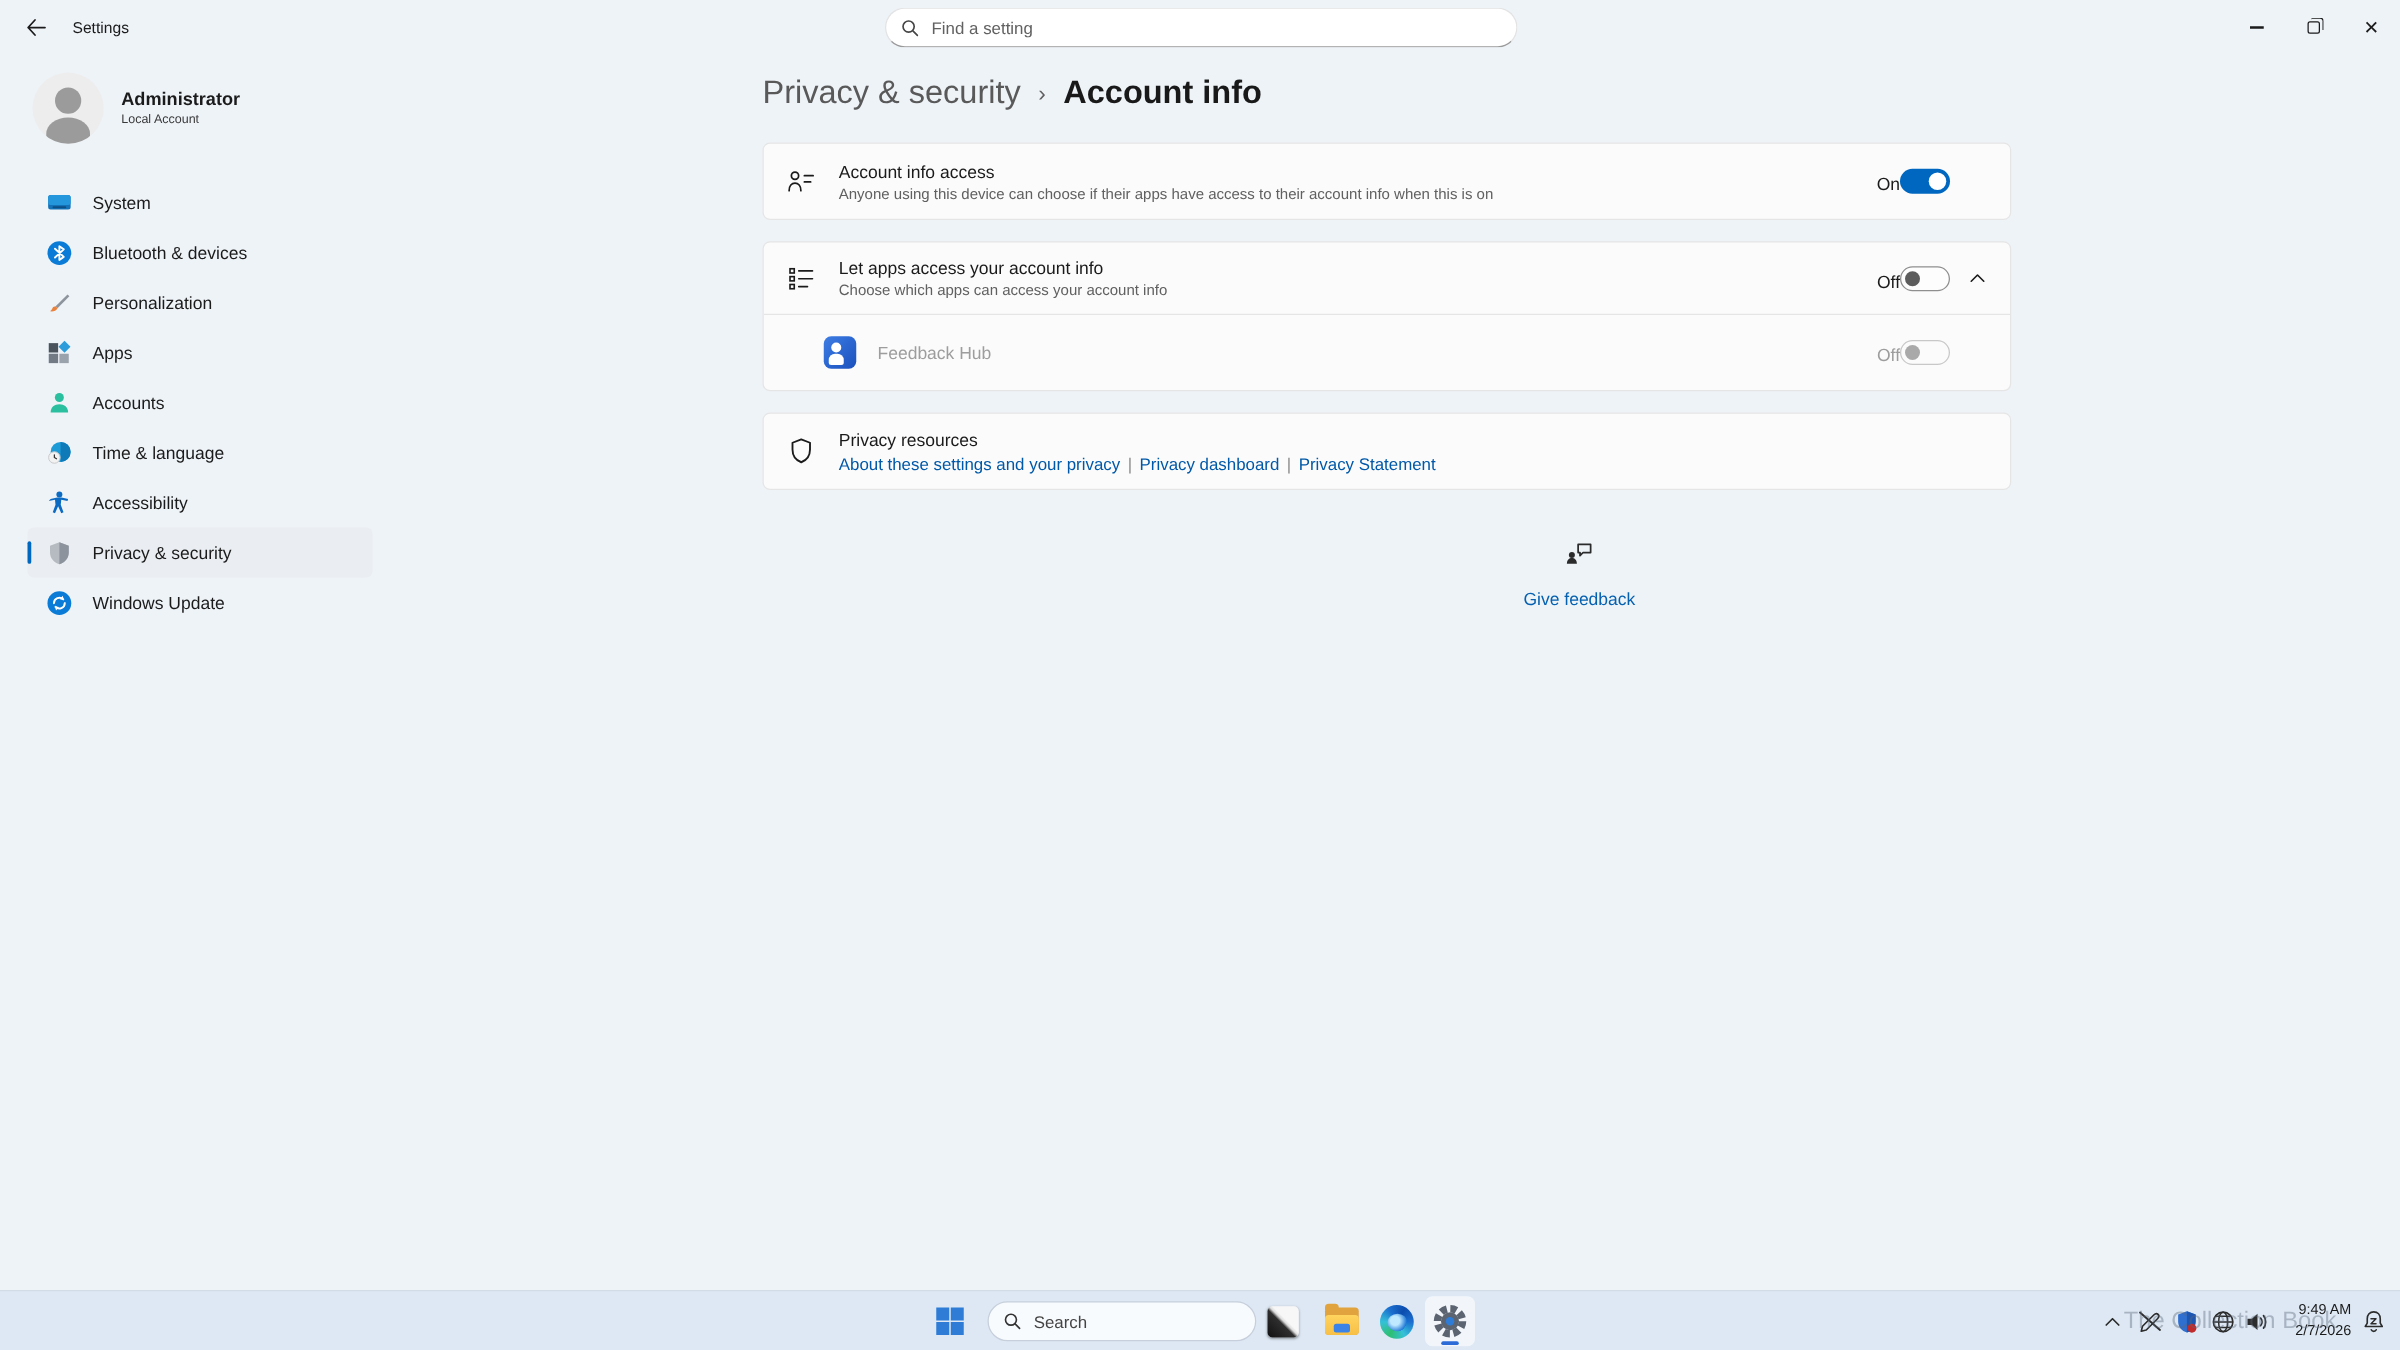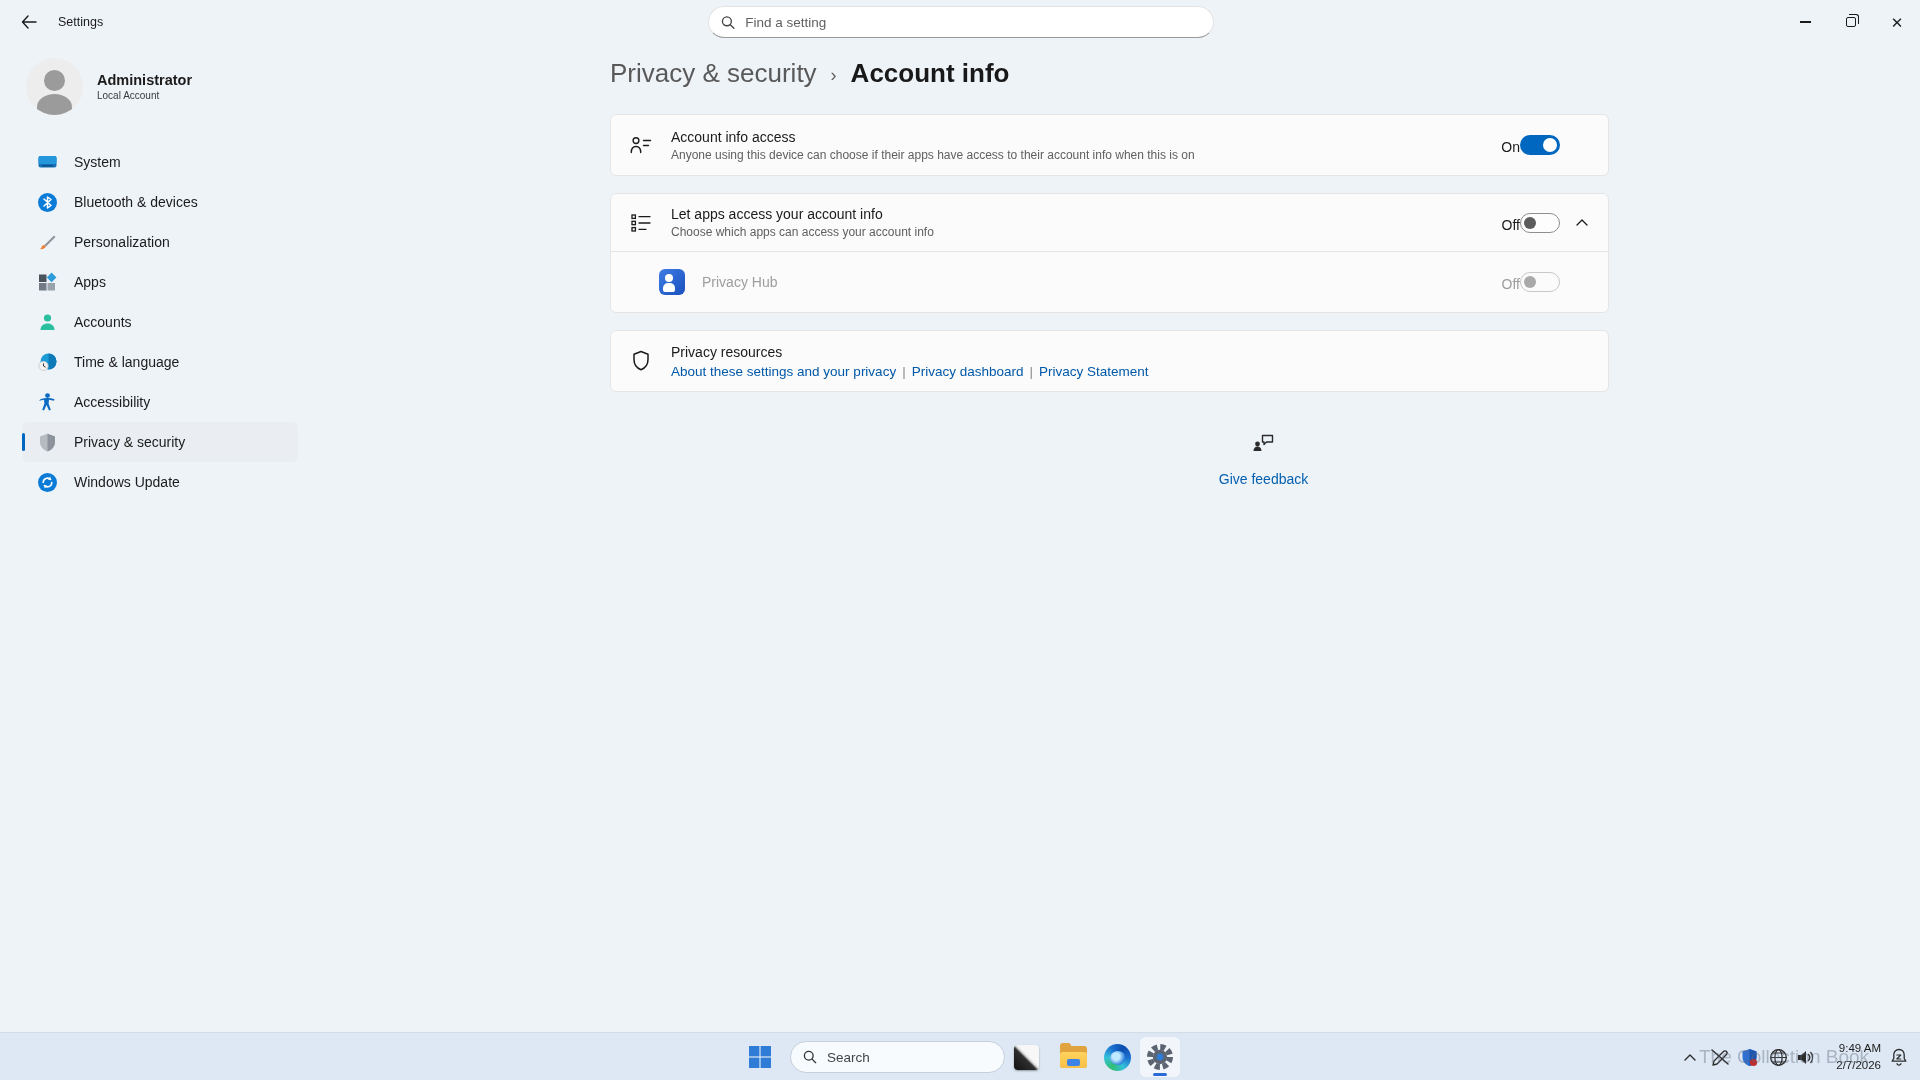--- a/index.html
+++ b/index.html
@@ -299,21 +299,21 @@
           <svg width="12" height="7" viewBox="0 0 12 7">
             <path d="M1 6 L6 1 L11 6" stroke="#1b1b1b" stroke-width="1.3" fill="none" stroke-linecap="round" stroke-linejoin="round"></path>
           </svg>
         </div>
       </div>
       <div class="row-divider"></div>
       <div class="card-row">
         <div class="subrow-indent"></div>
         <div class="app-badge"></div>
         <div class="row-text">
-          <div class="row-title dim">Privacy Hub</div>
+          <div class="row-title dim">Feedback Hub</div>
         </div>
         <div class="row-right">
           <span class="toggle-label dim">Off</span>
           <div class="toggle off disabled"></div>
         </div>
         <div class="chevron-col"></div>
       </div>
     </div>
 
     <div class="card">

